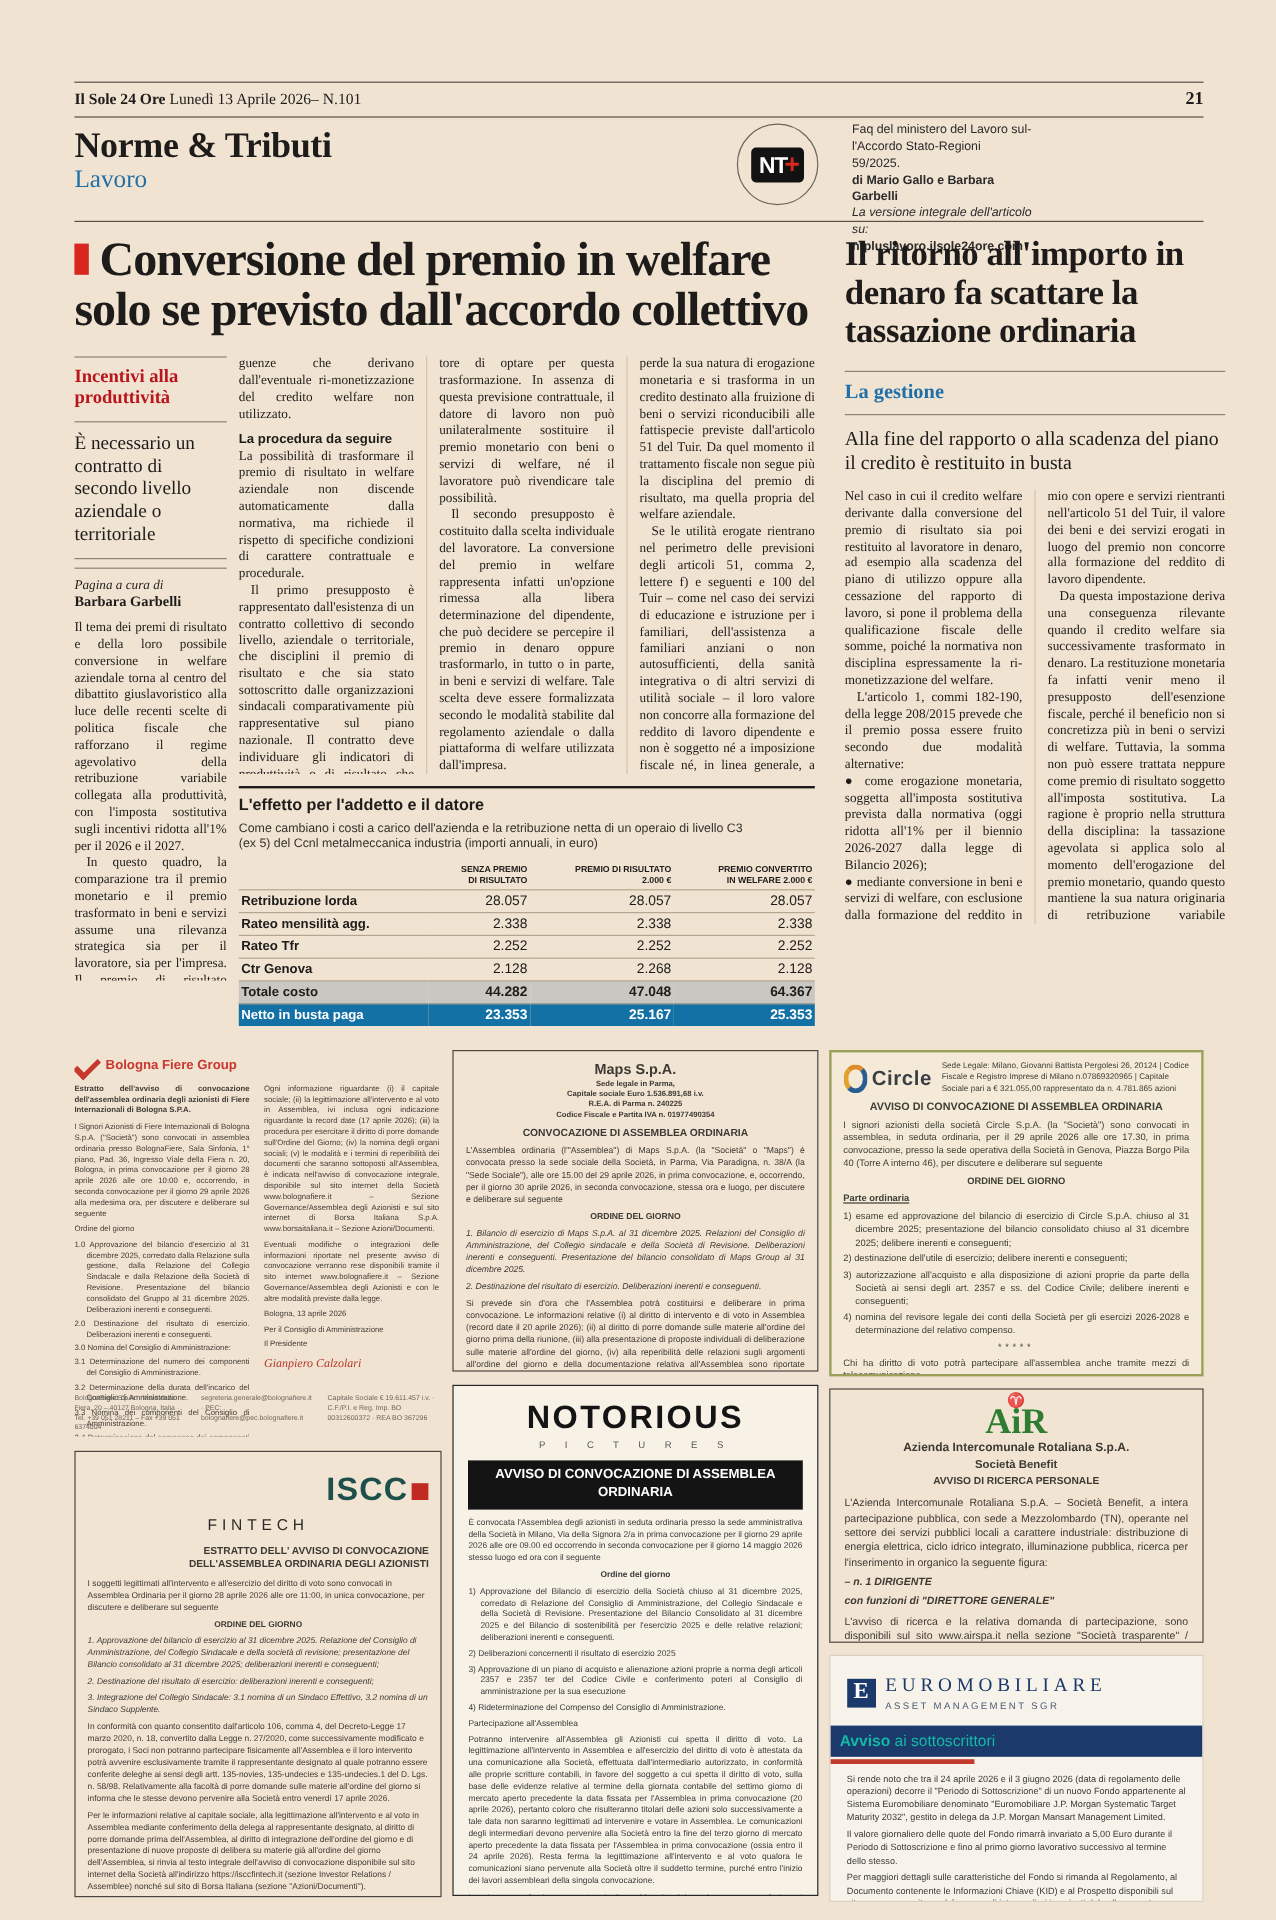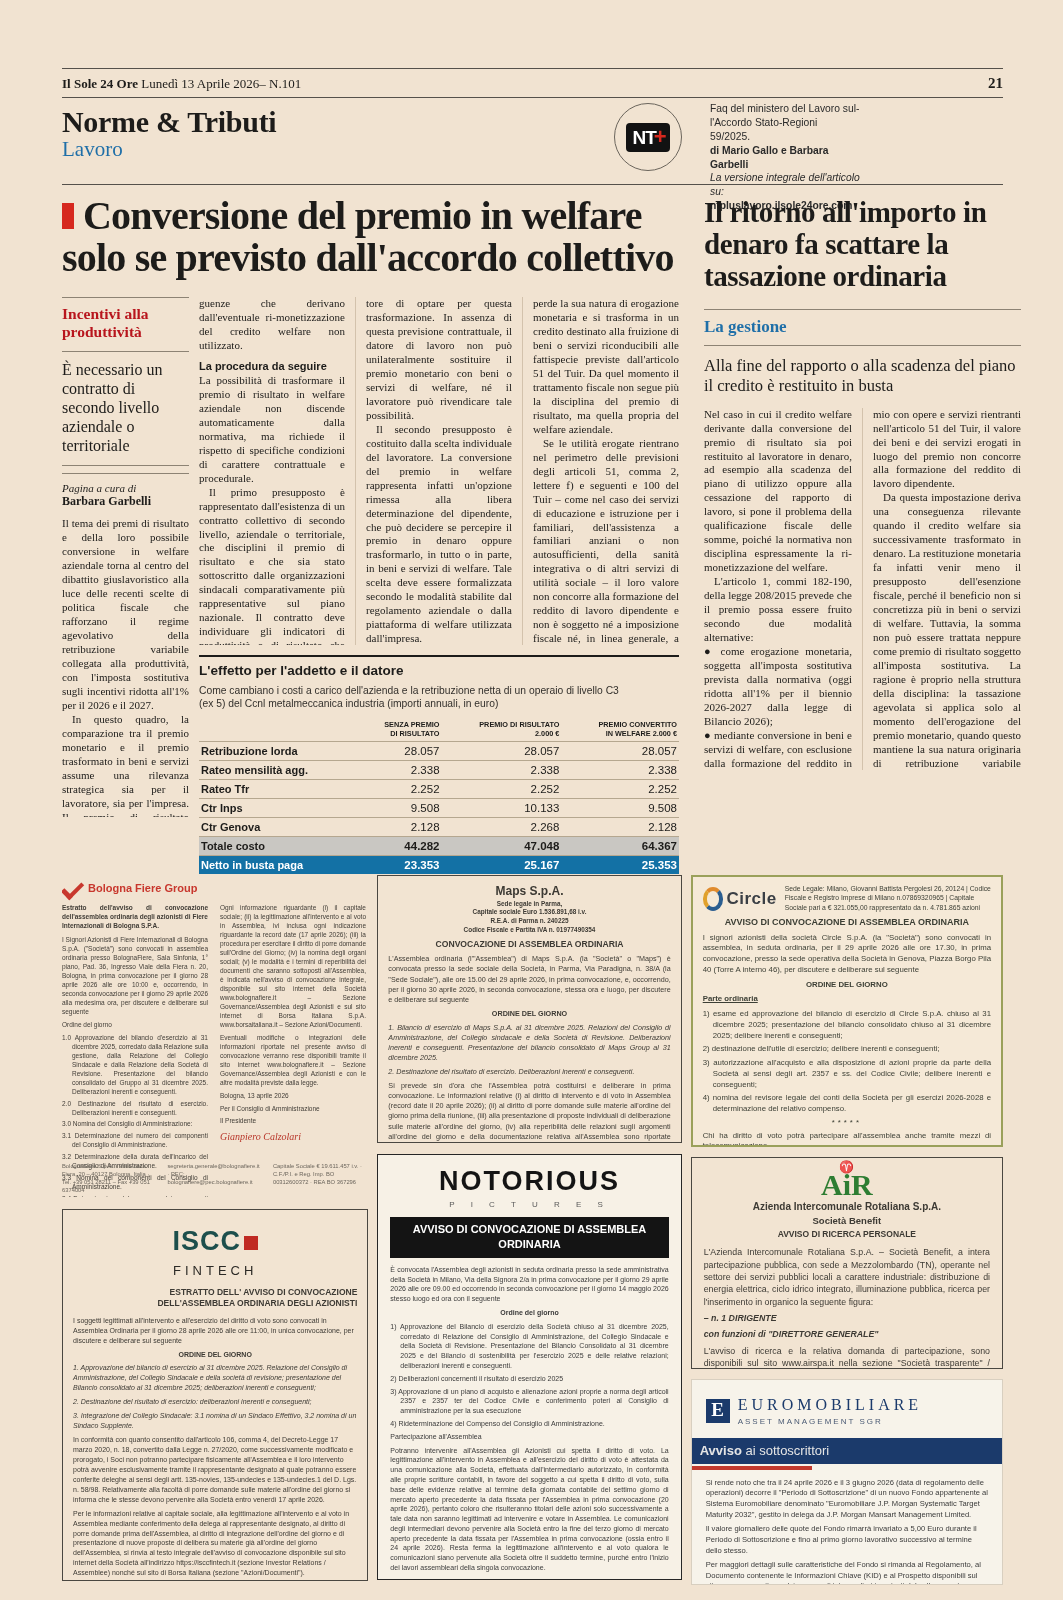--- a/index.html
+++ b/index.html
@@ -103,21 +103,21 @@
   .bf-cols{display:flex;gap:12px;}
   .bf-col{width:146px;text-align:justify;}
   .bf-title{font-weight:bold;margin-bottom:5px;}
   .signature{font-family:"Liberation Serif",serif;font-style:italic;color:#b8362a;font-size:10px;}
   .bf-footer{position:absolute;bottom:2px;left:0;right:0;display:flex;gap:10px;font-size:5.8px;color:#6b655c;}
   .bf-footer div{width:33%;}
 
   
   .ad-iscc{border:1px solid #4a4741;height:372px;margin-top:12px;padding:8px 10px;font-size:7px;line-height:1.42;
            color:#3d3a34;background:#f2e4d2;}
-  .iscc-logo{ text-align:center;margin:4px 0 2px;}
+  .iscc-logo{ text-align:right;margin:4px 0 2px;}
   .iscc-word{font-size:27px;font-weight:bold;letter-spacing:1px;color:#1d4f4c;font-family:"Liberation Sans",sans-serif;}
   .iscc-sq{display:inline-block;width:14px;height:14px;background:#c02a23;margin-left:3px;}
   .iscc-fintech{letter-spacing:4px;font-size:13px;color:#2c2a26;text-align:center;margin-bottom:6px;}
   .iscc-title{text-align:right;font-weight:bold;font-size:8.5px;line-height:1.35;margin:4px 0 6px;}
 
   
   .ad-maps{border:1px solid #4a4741;height:268px;padding:7px 10px;font-size:7.2px;line-height:1.4;
            color:#3d3a34;background:#f2e4d2;text-align:justify;}
   .maps-name{text-align:center;font-weight:bold;font-size:12px;}
   .maps-head{text-align:center;font-weight:bold;font-size:6.4px;line-height:1.35;}
@@ -153,21 +153,21 @@
   .air-title{text-align:center;font-weight:bold;font-size:8.5px;margin:2px 0 5px;}
 
   
   .ad-euro{height:206px;margin-top:10px;background:#f7f3ea;padding:10px 14px 8px;font-size:7.6px;
            line-height:1.4;color:#3a3a3a;border:1px solid #d8cfc0;}
   .euro-logo{display:flex;align-items:center;gap:8px;margin:4px 0 10px;}
   .euro-e{width:24px;height:24px;background:#1b3a6b;color:#fff;font-family:"Liberation Serif",serif;
           font-size:19px;font-weight:bold;display:flex;align-items:center;justify-content:center;}
   .euro-word{color:#1b3a6b;font-size:16px;letter-spacing:4px;font-family:"Liberation Serif",serif;}
   .euro-sub{color:#4a5a74;font-size:8px;letter-spacing:2px;}
-  .euro-banner{background:#1b3a6b;color:#e5e5e5;font-size:13px;padding:4px 8px;margin:0 -14px 2px;}
+  .euro-banner{background:#1b3a6b;color:#14b8a6;font-size:13px;padding:4px 8px;margin:0 -14px 2px;}
   .euro-banner b{font-weight:bold;}
   .euro-redbar{height:4px;background:#c23a2e;width:120px;margin:0 -14px 8px;margin-left:-14px;}
 </style>
 </head>
 <body>
 
 <div class="page">
  <div class="inner">
 
   <div class="masthead">
@@ -262,26 +262,20 @@
                       <th class="tbl-rowlabel">Rateo mensilità agg.</th>
                       <td>2.338</td>
                       <td>2.338</td>
                       <td>2.338</td>
                     </tr>
                     <tr>
                       <th class="tbl-rowlabel">Rateo Tfr</th>
                       <td>2.252</td>
                       <td>2.252</td>
                       <td>2.252</td>
-                    </tr>
-                    <tr>
-                      <th class="tbl-rowlabel">Ctr Inps</th>
-                      <td>9.508</td>
-                      <td>10.133</td>
-                      <td>9.508</td>
                     </tr>
                     <tr>
                       <th class="tbl-rowlabel">Ctr Genova</th>
                       <td>2.128</td>
                       <td>2.268</td>
                       <td>2.128</td>
                     </tr>
                     <tr class="row-total">
                       <th class="tbl-rowlabel">Totale costo</th>
                       <td>44.282</td>

